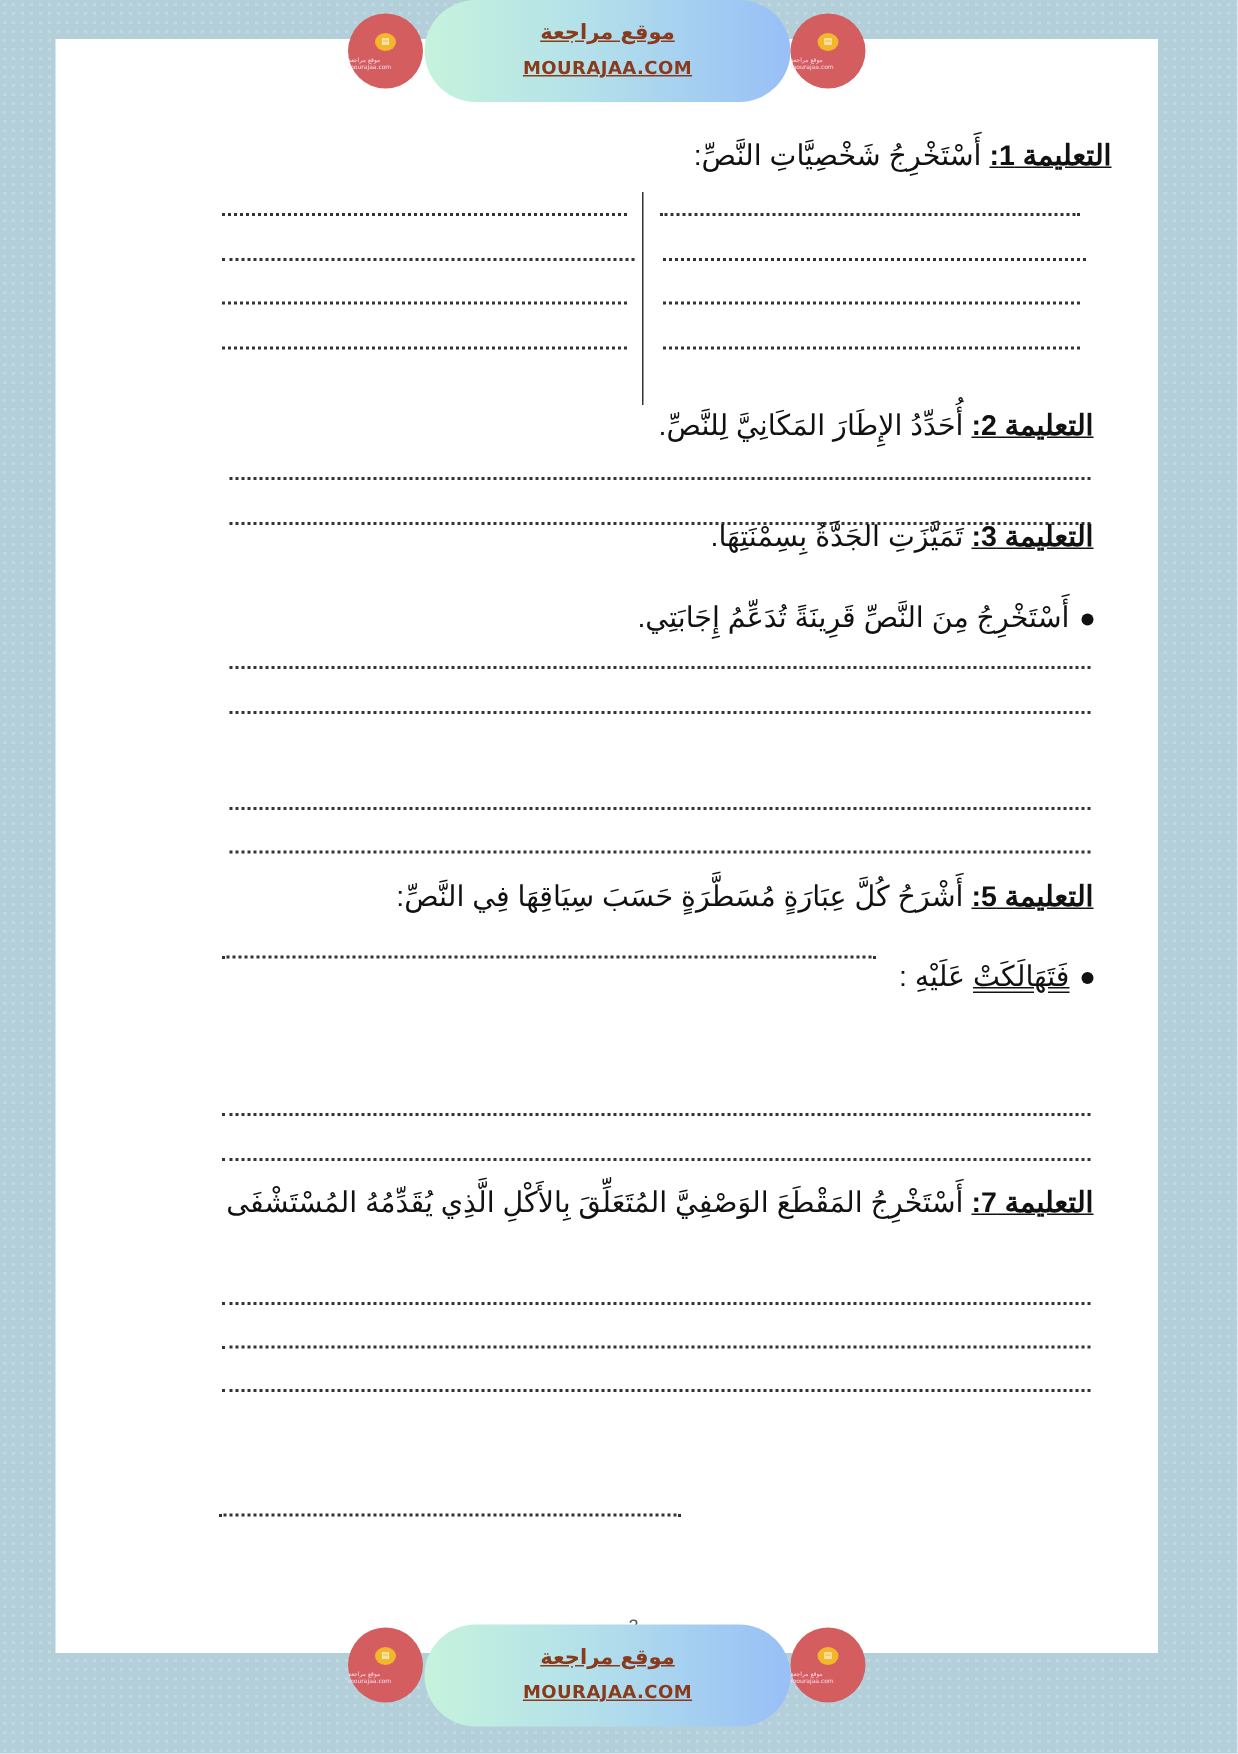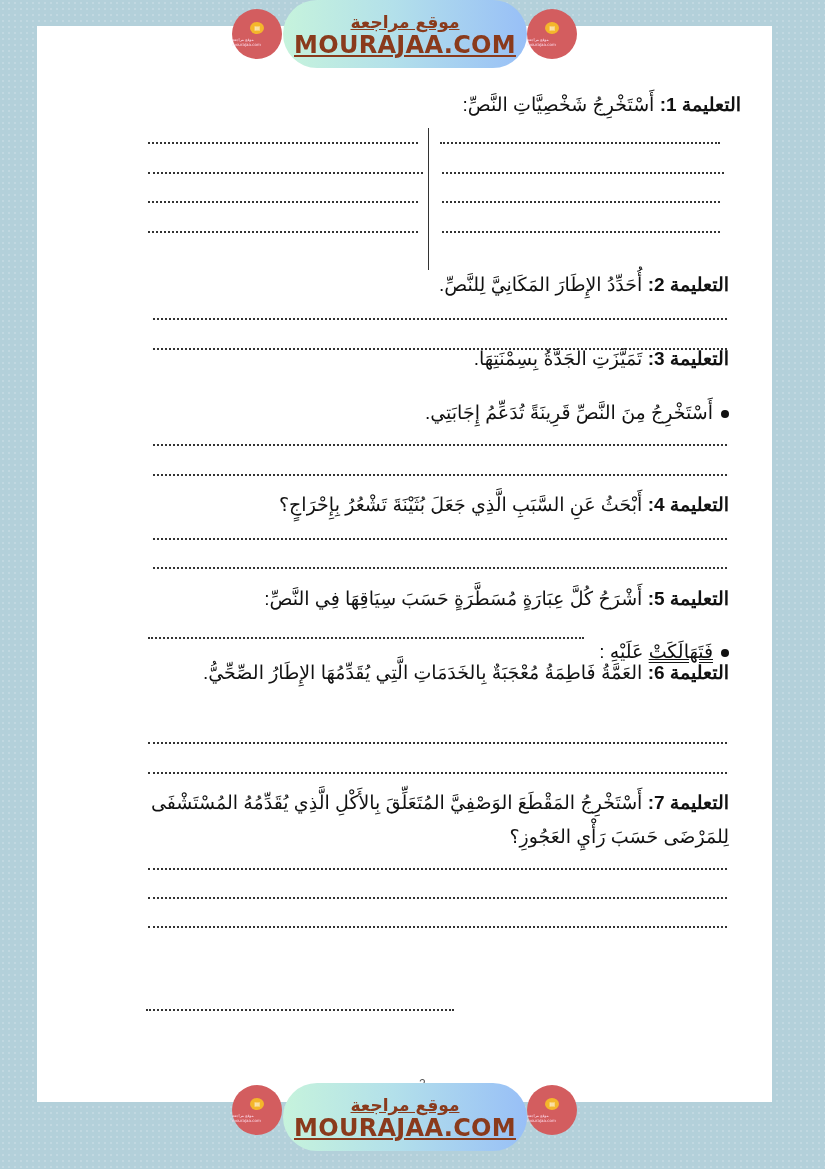--- a/index.html
+++ b/index.html
@@ -17,41 +17,41 @@
   .banner { position: absolute; left: 0; width: 825px; height: 70px; }
   .banner.top { top: 0; }
   .banner.bottom { top: 1083px; }
   .pill {
     position: absolute; left: 283px; width: 244px; height: 68px; top: 0;
     border-radius: 34px;
     background: linear-gradient(90deg, #c6f3dc 0%, #b3e0ea 45%, #98bff7 100%);
     display: flex; flex-direction: column; align-items: center; justify-content: center;
     color: #8a3a1c; text-decoration: underline; cursor: pointer;
   }
-  .pill .ar { font-family: "DejaVu Sans", sans-serif; font-size: 17px; font-weight: bold; line-height: 22px; direction: rtl; }
-  .pill .en { font-family: "DejaVu Sans", sans-serif; font-size: 24px; font-weight: bold; line-height: 24px; letter-spacing: 0.3px; text-align: right; }
+  .pill .ar { font-family: "DejaVu Sans", sans-serif; font-size: 14px; font-weight: bold; line-height: 22px; direction: rtl; }
+  .pill .en { font-family: "DejaVu Sans", sans-serif; font-size: 12px; font-weight: bold; line-height: 24px; letter-spacing: 0.3px; text-align: right; }
   .badge {
     position: absolute; top: 9px; width: 50px; height: 50px; border-radius: 50%;
     background: #d35d5f; display: flex; flex-direction: column; align-items: center; justify-content: center;
   }
   .banner.bottom .badge { top: 2px; }
   .badge.left { left: 232px; }
   .badge.right { left: 527px; }
   .badge .book {
     width: 14px; height: 12px; border-radius: 50%; background: #f4b62b;
     display: flex; align-items: center; justify-content: center; font-size: 6px; color: #fff;
   }
   .badge .tiny { font-size: 4px; color: #fde; line-height: 5px; margin-top: 3px; font-family: "DejaVu Sans", sans-serif; }
 
   .content { position: absolute; left: 0; top: 0; width: 825px; height: 1169px; direction: rtl; color: #111; }
   .q {
     position: absolute; right: 84px; font-family: "Liberation Sans", sans-serif;
     font-size: 19px; line-height: 26px; white-space: nowrap;
   }
-  .q .lbl { font-weight: bold; }
+  .q .lbl { font-weight: bold; text-decoration: underline; }
   .bullet {
     position: absolute; right: 84px; font-family: "Liberation Sans", sans-serif;
     font-size: 19px; line-height: 26px; white-space: nowrap; margin-left: 40px;
   }
   .bullet .dot { display: inline-block; width: 8px; height: 8px; border-radius: 50%; background: #111; margin-left: 8px; vertical-align: middle; }
   .bullet .u { text-decoration: underline double; }
   .dots {
     position: absolute; height: 0; border-bottom: 2px dotted #333; cursor: text;
   }
   .vdivider { position: absolute; left: 428px; top: 128px; width: 1px; height: 142px; background: #333; }
@@ -105,49 +105,38 @@
   <div class="q" style="top:346px; right:96px;">
     <span class="lbl">التعليمة 3:</span>
     <span>تَمَيَّزَتِ الجَدَّةُ بِسِمْنَتِهَا.</span>
   </div>
   <div class="bullet" style="top:400px; right:96px;">
     <span class="dot"></span><span>أَسْتَخْرِجُ مِنَ النَّصِّ قَرِينَةً تُدَعِّمُ إِجَابَتِي.</span>
   </div>
   <div class="dots" style="left:153px; width:574px; top:444px;"></div>
   <div class="dots" style="left:153px; width:574px; top:474px;"></div>
 
-  <div class="q" style="top:492px; right:96px;">
-    <span class="lbl">التعليمة 4:</span>
-    <span>أَبْحَثُ عَنِ السَّبَبِ الَّذِي جَعَلَ بُثَيْنَةَ تَشْعُرُ بِإِحْرَاجٍ؟</span>
-  </div>
   <div class="dots" style="left:153px; width:574px; top:538px;"></div>
   <div class="dots" style="left:153px; width:574px; top:567px;"></div>
 
   <div class="q" style="top:586px; right:96px;">
     <span class="lbl">التعليمة 5:</span>
     <span>أَشْرَحُ كُلَّ عِبَارَةٍ مُسَطَّرَةٍ حَسَبَ سِيَاقِهَا فِي النَّصِّ:</span>
   </div>
   <div class="bullet" style="top:639px; right:96px;">
     <span class="dot"></span><span class="u">فَتَهَالَكَتْ</span><span> عَلَيْهِ :</span>
   </div>
   <div class="dots" style="left:148px; width:436px; top:637px;"></div>
 
-  <div class="q" style="top:660px; right:96px;">
-    <span class="lbl">التعليمة 6:</span>
-    <span>العَمَّةُ فَاطِمَةُ مُعْجَبَةٌ بِالخَدَمَاتِ الَّتِي يُقَدِّمُهَا الإِطَارُ الصِّحِّيُّ.</span>
-  </div>
   <div class="dots" style="left:148px; width:579px; top:742px;"></div>
   <div class="dots" style="left:148px; width:579px; top:772px;"></div>
 
   <div class="q" style="top:790px; right:96px;">
     <span class="lbl">التعليمة 7:</span>
     <span>أَسْتَخْرِجُ المَقْطَعَ الوَصْفِيَّ المُتَعَلِّقَ بِالأَكْلِ الَّذِي يُقَدِّمُهُ المُسْتَشْفَى</span>
-  </div>
-  <div class="q" style="top:824px; right:96px;">
-    <span>لِلمَرْضَى حَسَبَ رَأْيِ العَجُوزِ؟</span>
   </div>
   <div class="dots" style="left:148px; width:579px; top:868px;"></div>
   <div class="dots" style="left:148px; width:579px; top:897px;"></div>
   <div class="dots" style="left:148px; width:579px; top:926px;"></div>
 
   <div class="dots" style="left:146px; width:308px; top:1009px;"></div>
 
   <div class="page-num">2</div>
 </div>
 

